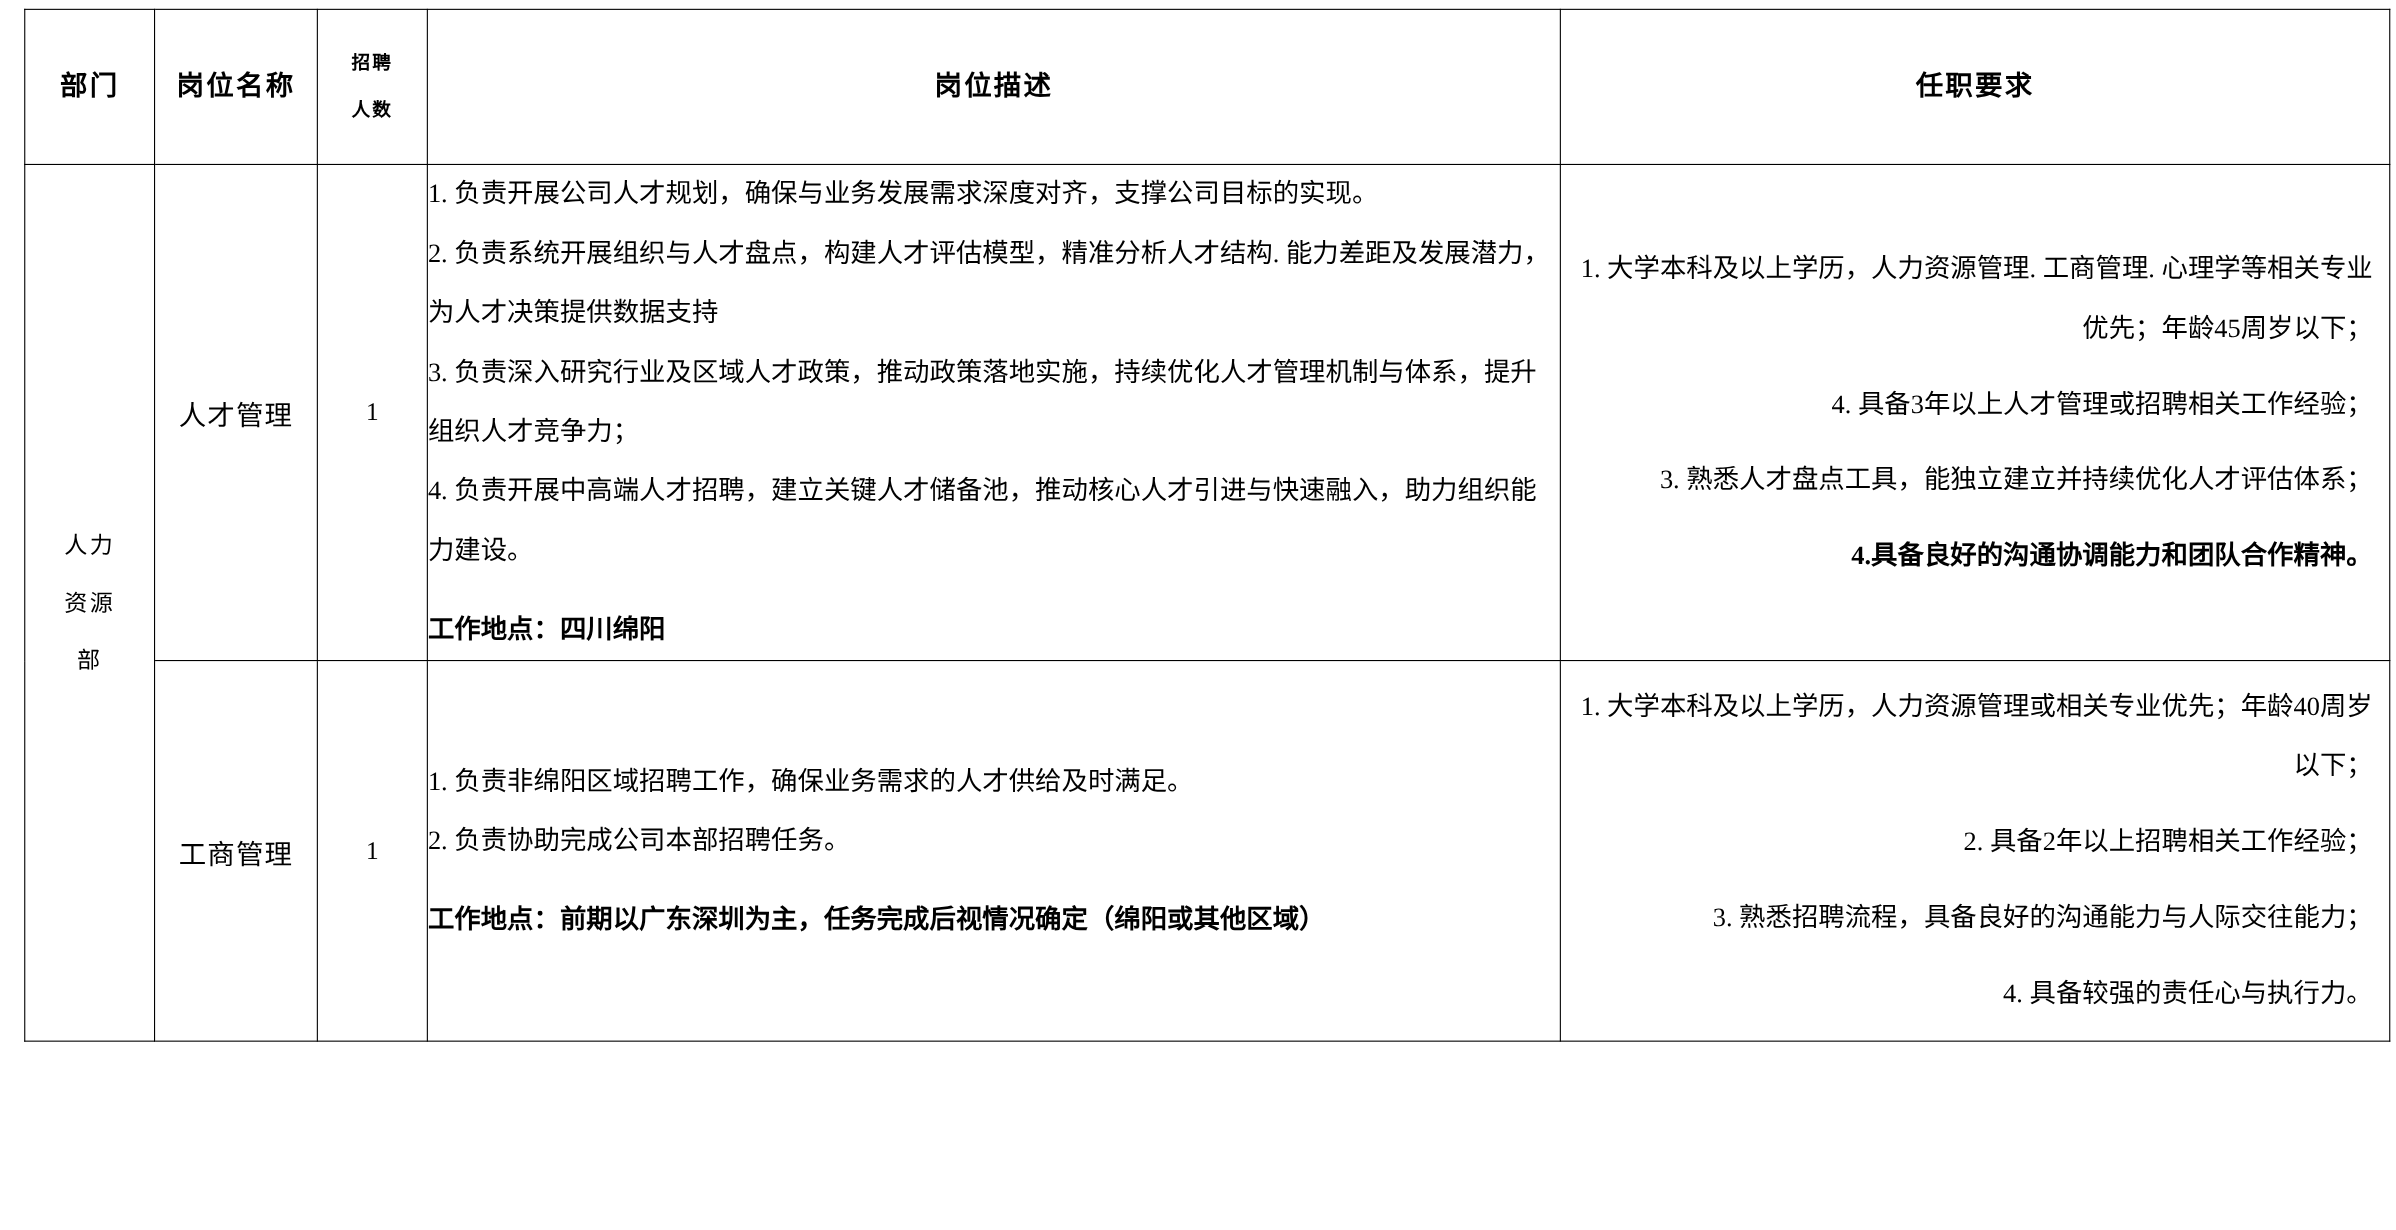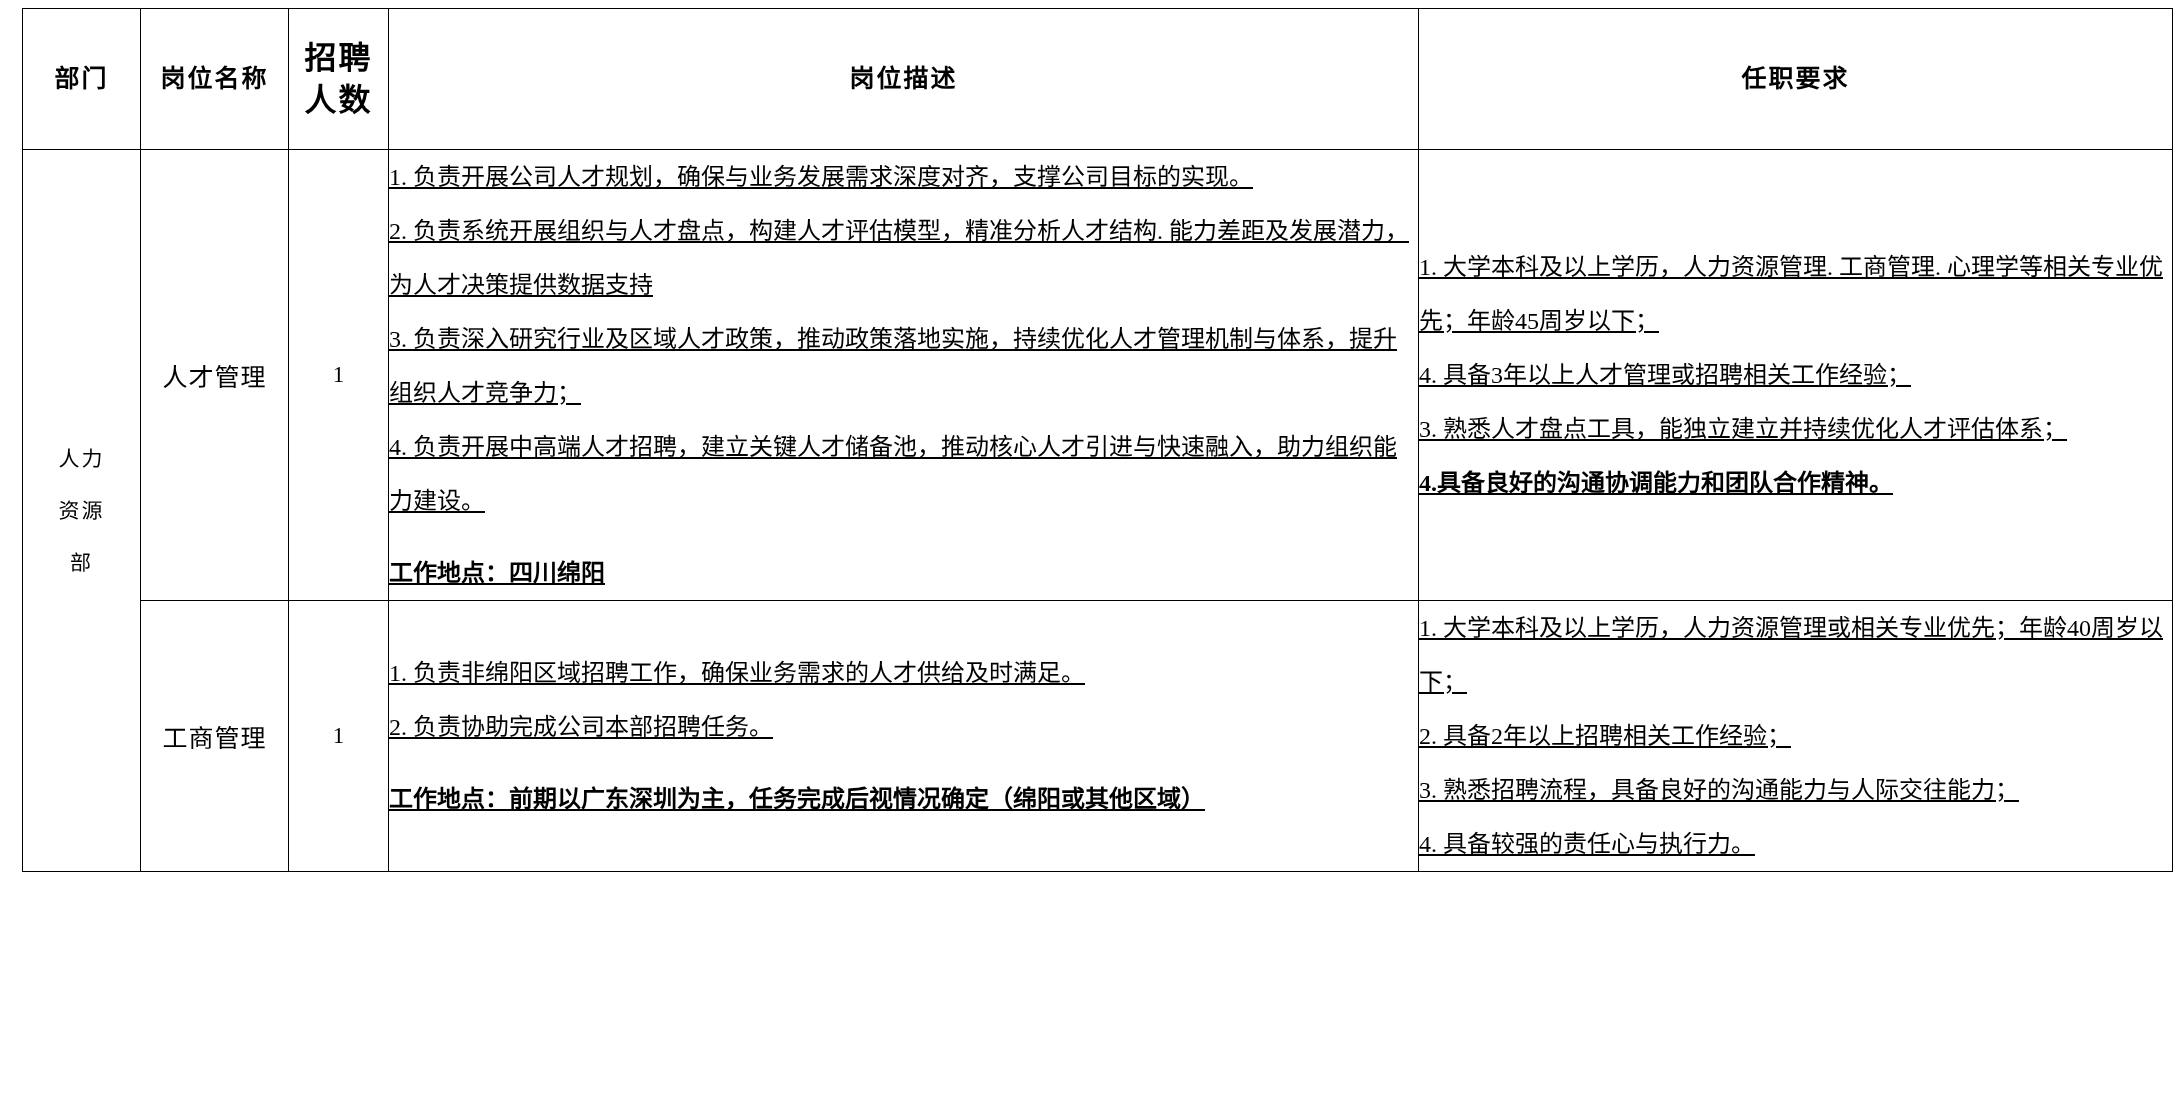--- a/index.html
+++ b/index.html
@@ -44,21 +44,21 @@
   .hdr-cell {
     text-align: center;
     font-weight: bold;
     font-size: 25px;
     line-height: 40px;
     height: 140px;
     letter-spacing: 2px;
   }
   .hdr-two-line {
     font-weight: bold;
-    font-size: 32px;
+    font-size: 17px;
     line-height: 42px;
     text-align: center;
     letter-spacing: 2px;
   }
 
   
   .dept-cell {
     text-align: center;
     font-size: 21px;
     line-height: 52px;
@@ -79,34 +79,33 @@
   .body-cell {
     font-size: 24px;
     line-height: 54px;
     padding: 14px 18px 14px 20px;
     vertical-align: middle;
     text-align: left;
   }
   .body-cell p {
     margin: 0;
     text-indent: 0;
-    text-decoration: underline;
   }
   .body-cell p.bold {
     font-weight: bold;
   }
   .desc-cell p { margin: 0; }
   .spacer-line { height: 18px; }
 
   .req-cell {
     font-size: 24px;
     line-height: 54px;
     padding: 14px 16px 14px 18px;
   }
-  .req-cell p { margin: 0; }
+  .req-cell p { margin: 15px; text-align: right; }
 </style>
 </head>
 <body>
 
 <div class="page">
   <table class="job-table">
     <colgroup>
       <col class="c-dept">
       <col class="c-post">
       <col class="c-num">

